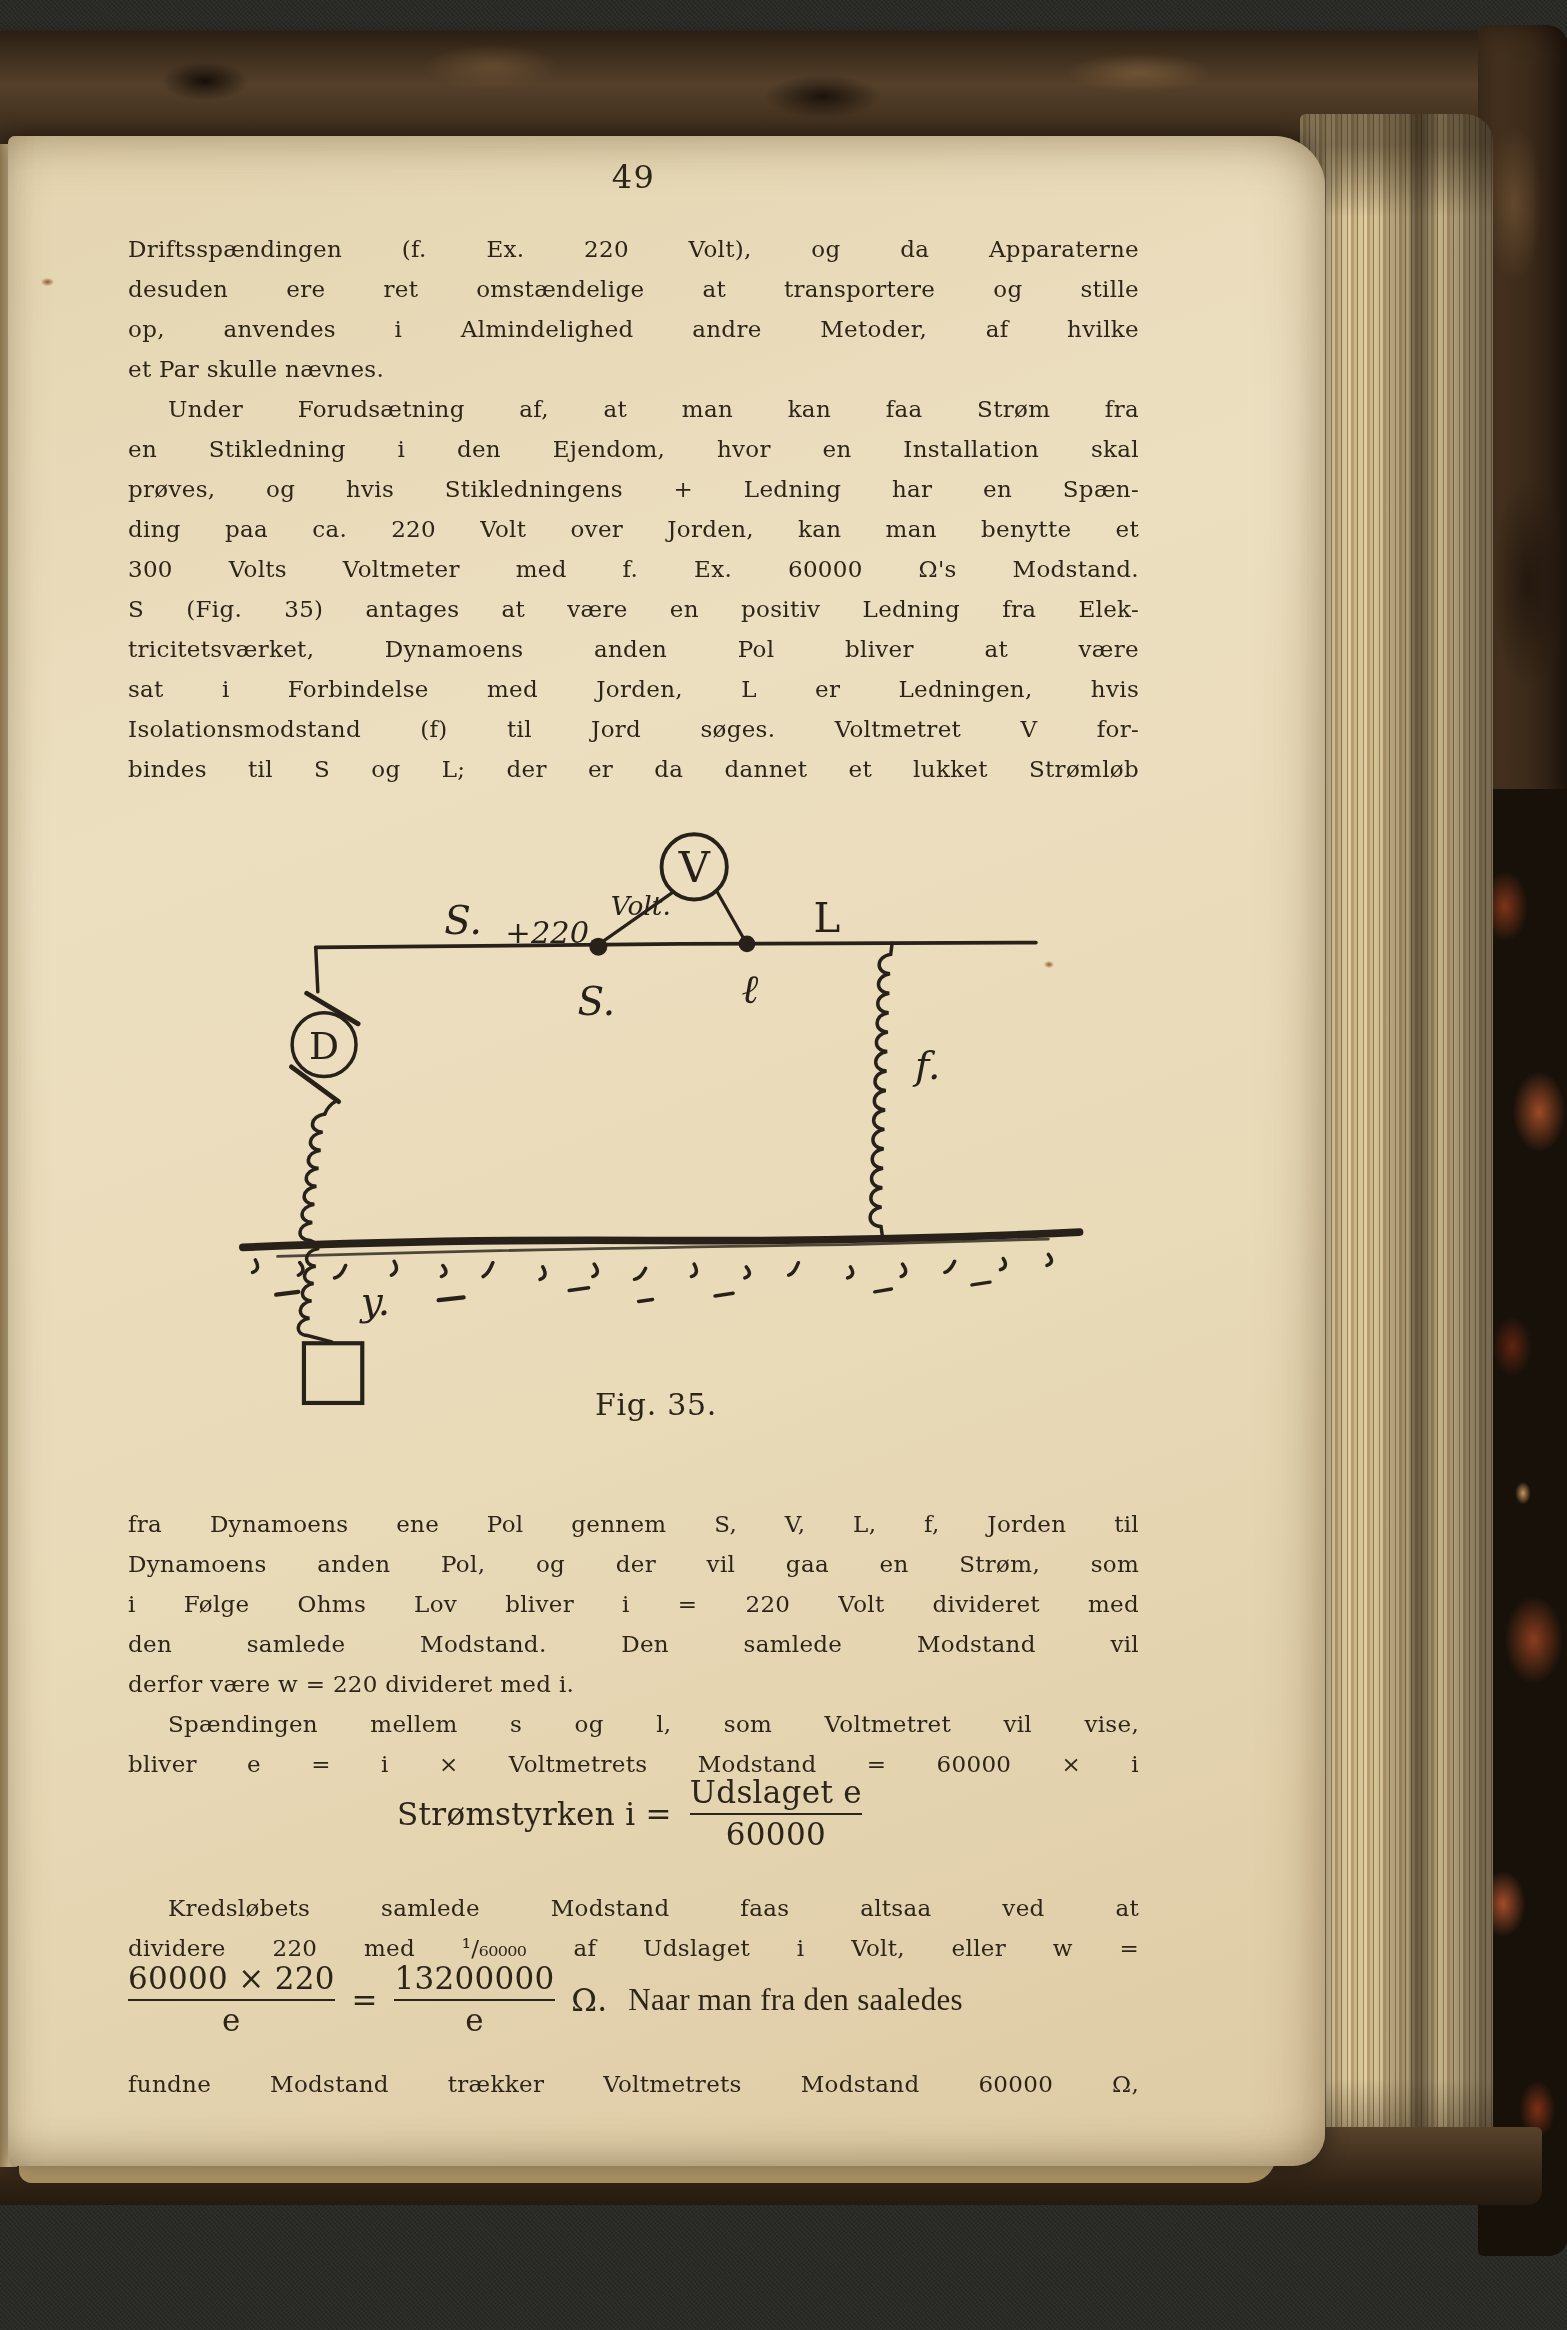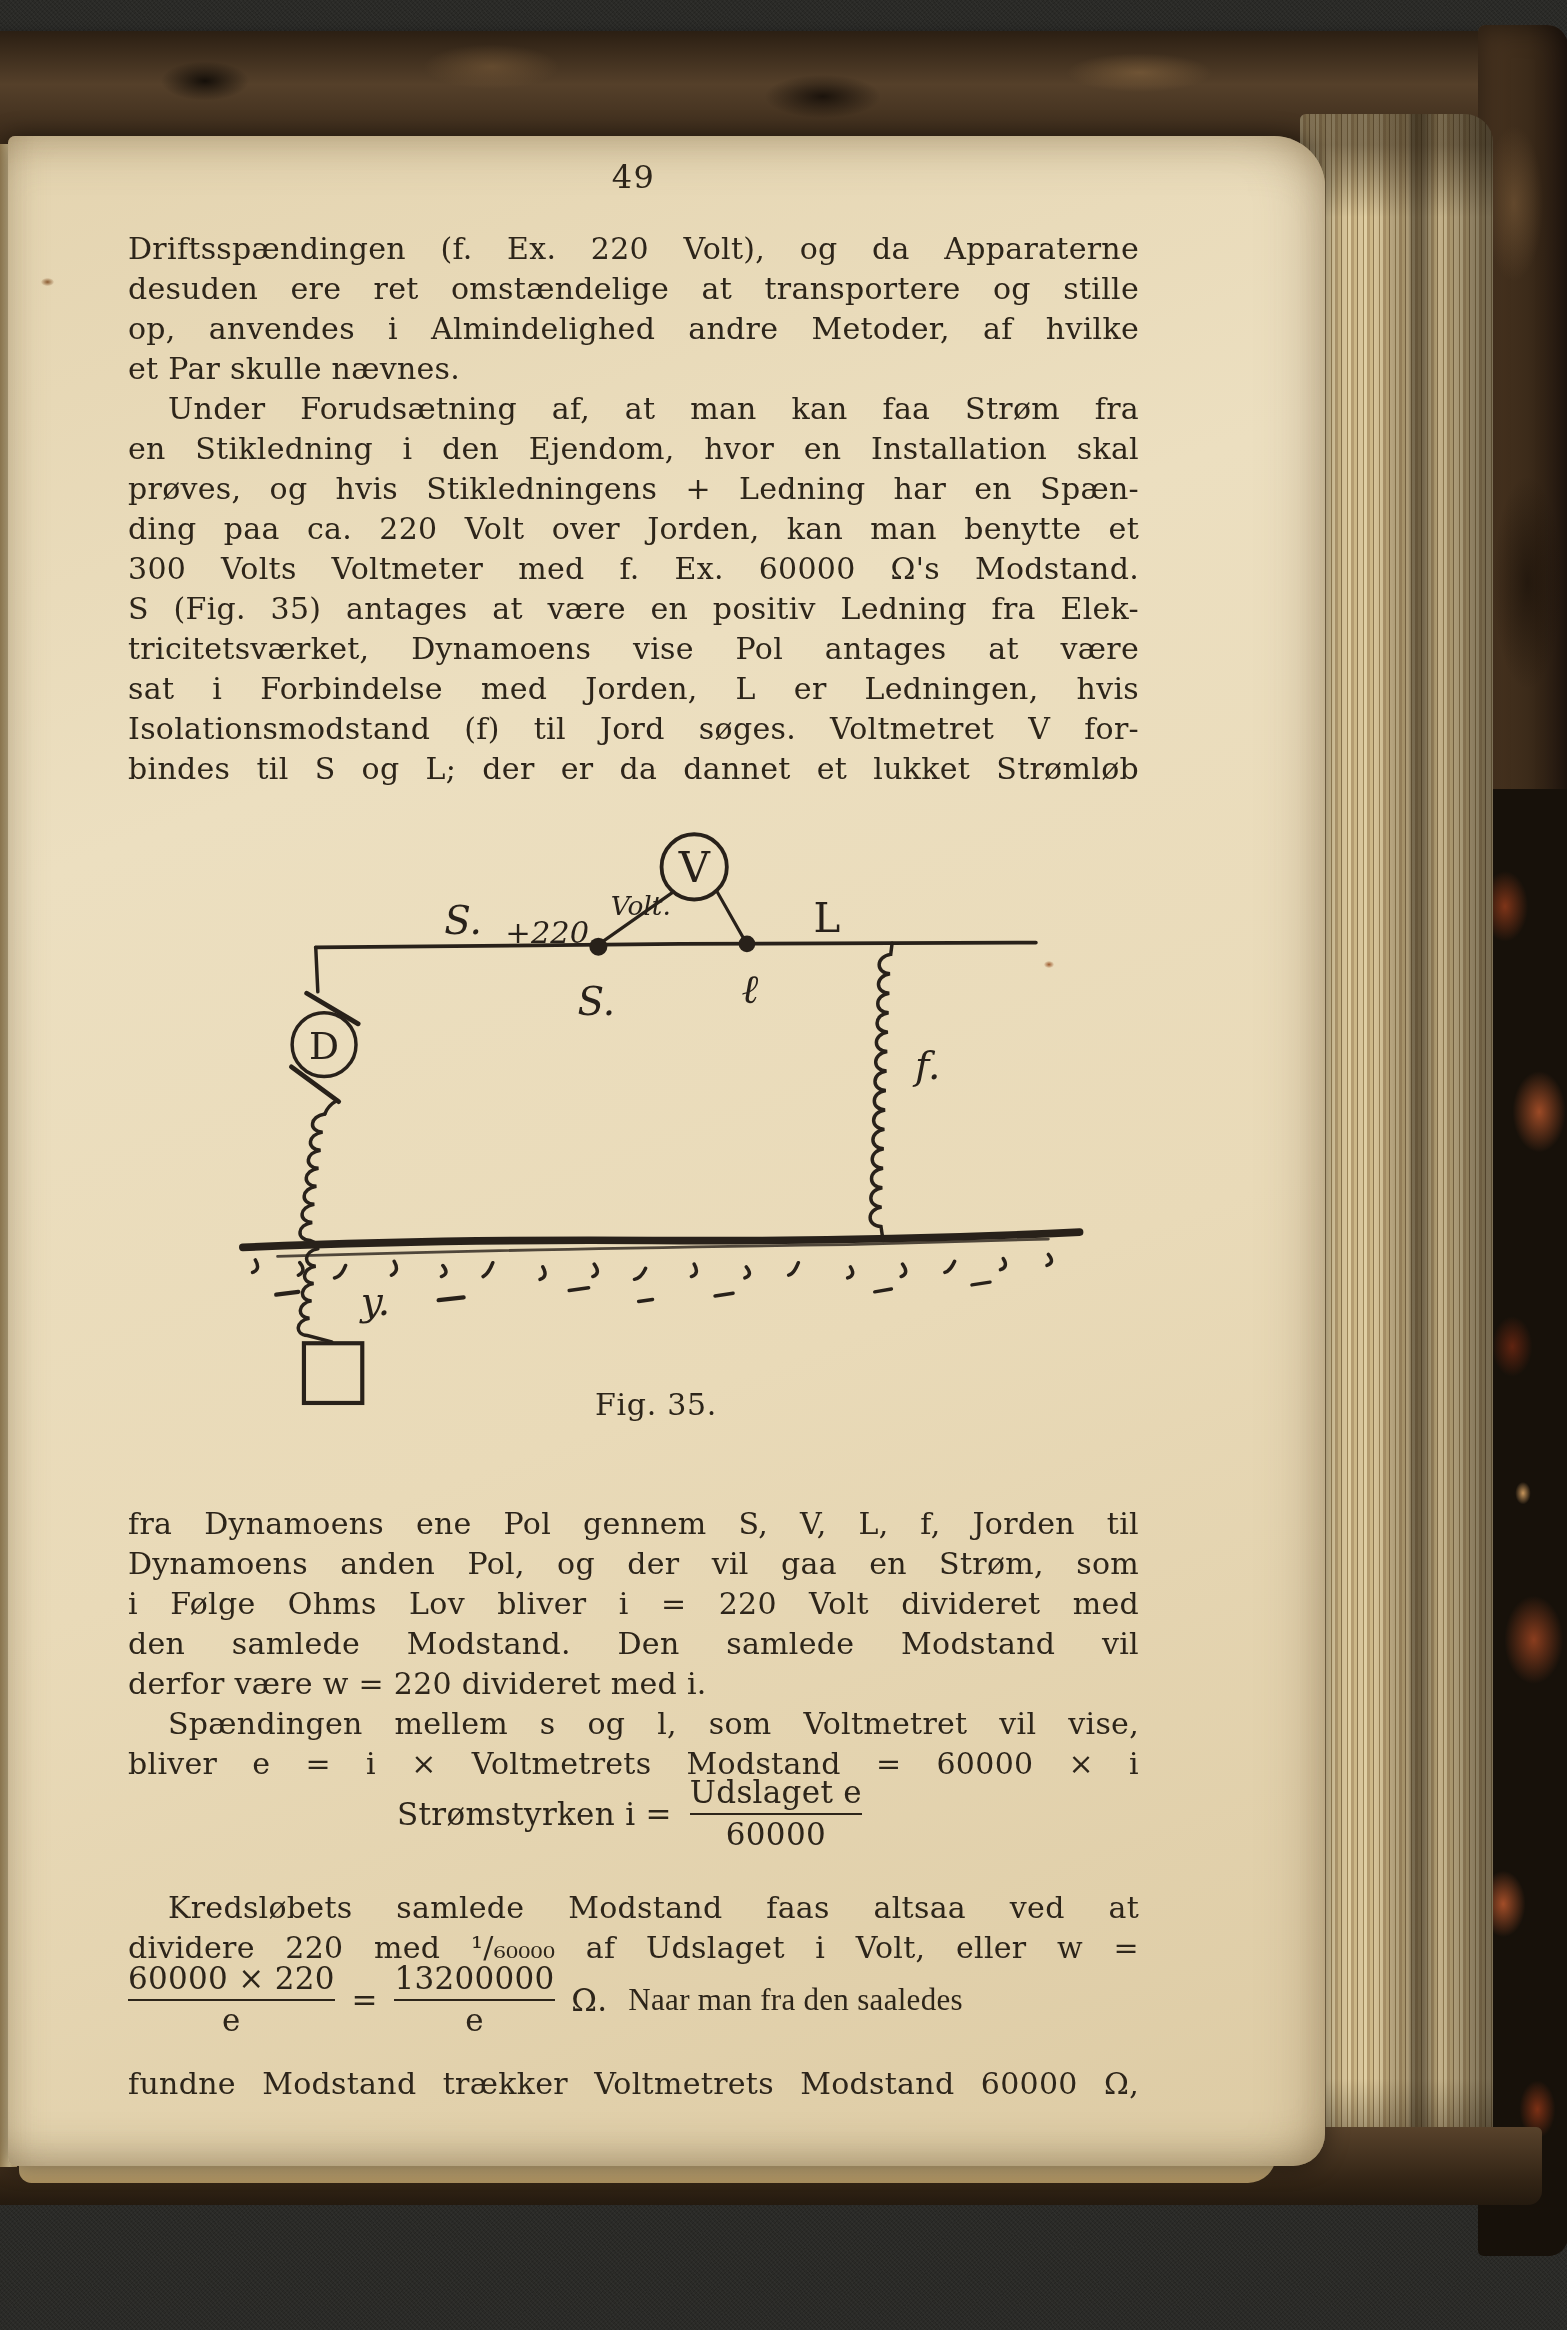--- a/index.html
+++ b/index.html
@@ -88,21 +88,21 @@
   .speck.b{left:1036px; top:825px; width:9.7px; height:7px;
     background:radial-gradient(#9c5a2e, rgba(156,90,46,0) 75%);}
   
   .ink{color:#2d251a;}
   .pageno{
     position:absolute; left:128px; top:158px; width:1011px;
     text-align:center; font-size:32px; letter-spacing:1.4px;
   }
   .tblock{position:absolute; left:128px; width:1011px;}
   .tline{
-    height:40px; line-height:40px; font-size:30px; letter-spacing:0.3px;
+    height:40px; line-height:40px; font-size:23px; letter-spacing:0.3px;
     text-align:justify; text-align-last:justify; white-space:nowrap;
   }
   .tline.last{text-align-last:left;}
   .tline.ind{padding-left:40px;}
   .caption{
     position:absolute; left:222px; top:1387px; width:868px;
     text-align:center; font-size:30px; letter-spacing:0.7px;
   }
   .formula{position:absolute; font-size:31px; letter-spacing:0.3px;}
   .f1{left:124px; top:1775px; width:1011px; display:flex;
@@ -144,21 +144,21 @@
       <div class="tline">Driftsspændingen (f. Ex. 220 Volt), og da Apparaterne</div>
       <div class="tline">desuden ere ret omstændelige at transportere og stille</div>
       <div class="tline">op, anvendes i Almindelighed andre Metoder, af hvilke</div>
       <div class="tline last">et Par skulle nævnes.</div>
       <div class="tline ind">Under Forudsætning af, at man kan faa Strøm fra</div>
       <div class="tline">en Stikledning i den Ejendom, hvor en Installation skal</div>
       <div class="tline">prøves, og hvis Stikledningens + Ledning har en Spæn-</div>
       <div class="tline">ding paa ca. 220 Volt over Jorden, kan man benytte et</div>
       <div class="tline">300 Volts Voltmeter med f. Ex. 60000 Ω's Modstand.</div>
       <div class="tline">S (Fig. 35) antages at være en positiv Ledning fra Elek-</div>
-      <div class="tline">tricitetsværket, Dynamoens vise Pol antages at være</div>
+      <div class="tline">tricitetsværket, Dynamoens anden Pol bliver at være</div>
       <div class="tline">sat i Forbindelse med Jorden, L er Ledningen, hvis</div>
       <div class="tline">Isolationsmodstand (f) til Jord søges.  Voltmetret V for-</div>
       <div class="tline">bindes til S og L; der er da dannet et lukket Strømløb</div>
     </div>
 
   <div class="figwrap">
     <svg width="868" height="646" viewBox="0 0 1250 930">
 
       <path class="fig-stroke" stroke-width="5.5" d="M135,192 C400,189 900,184 1172,185"></path>
       <path class="fig-stroke" stroke-width="5" d="M135,192 L138,256"></path>

